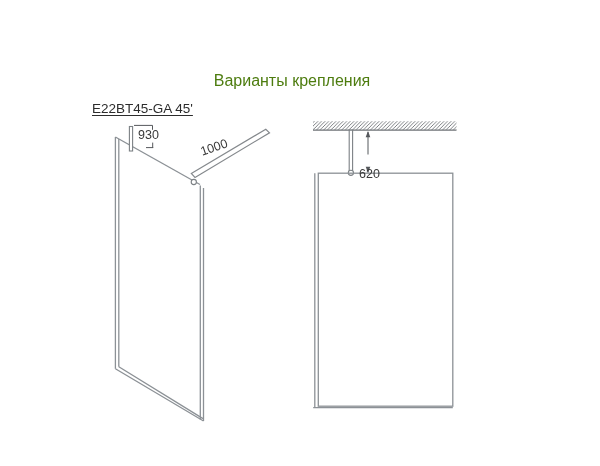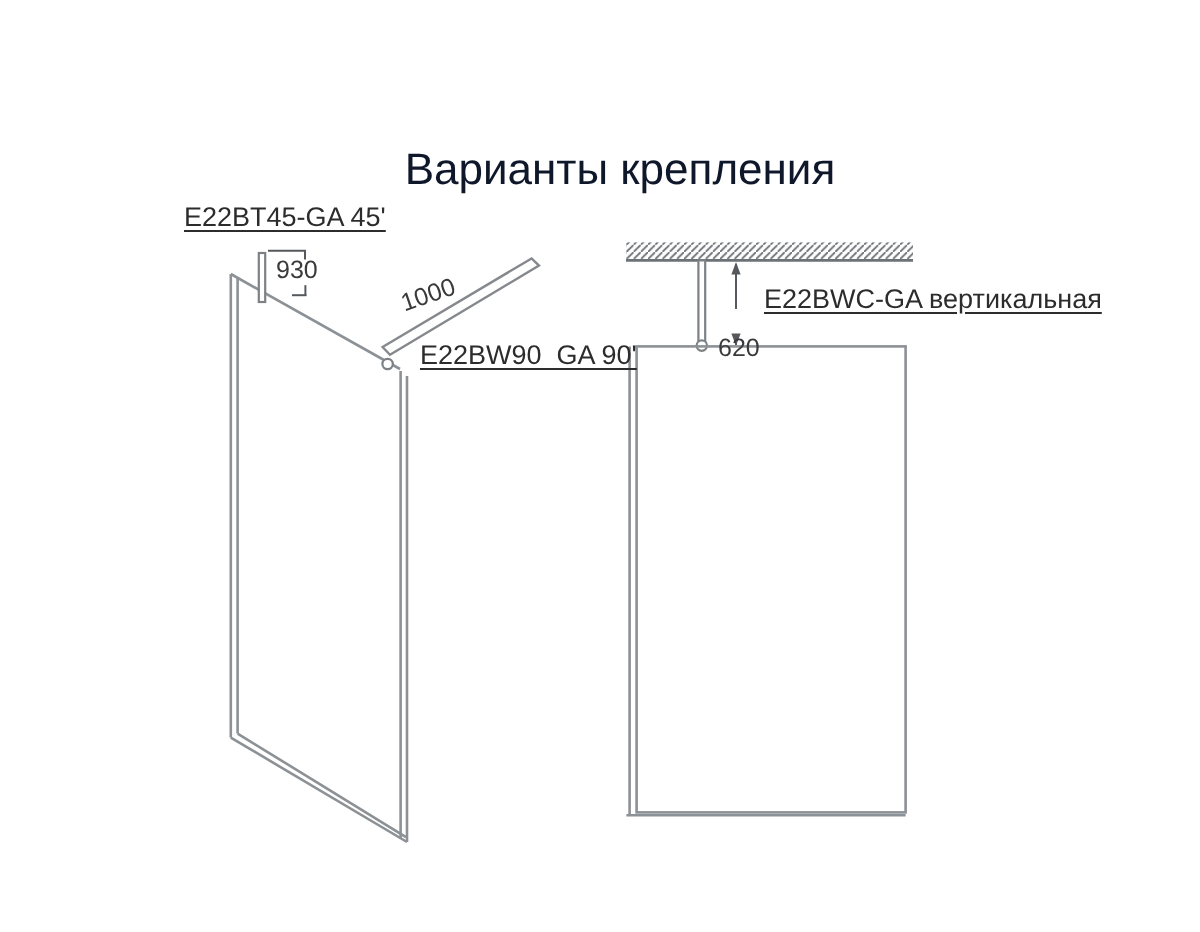--- a/index.html
+++ b/index.html
@@ -9,22 +9,22 @@
   }
   #diagram-svg{position:absolute;left:0;top:0;}
   .lbl{
     position:absolute;color:#2c2c2c;font-size:13.5px;line-height:1.1;
     text-decoration:underline;text-underline-offset:2px;white-space:pre;text-align:center;
   }
   .dim{
     position:absolute;color:#3a3a3a;font-size:12.5px;line-height:1;white-space:pre;
   }
   #page-title{
-    position:absolute;left:310px;top:72px;transform:translateX(-50%);
-    color:#0f172a;font-size:22px;white-space:pre;
+    position:absolute;left:292px;top:72px;transform:translateX(-50%);
+    color:#4d7c0f;font-size:16px;white-space:pre;
   }
   #dim-1000{transform:rotate(-19deg);transform-origin:left center;}
 </style>
 </head>
 <body>
 
 <div id="stage">
 
   <svg id="diagram-svg" width="600" height="466" viewBox="0 0 600 466">
     <defs>
@@ -78,19 +78,17 @@
   </svg>
 
   <div id="page-title">Варианты крепления</div>
 
   <div class="lbl" style="left:92px;top:102px;">E22BT45-GA 45'</div>
 
   <div class="dim" style="left:138px;top:129px;">930</div>
 
   <div class="dim" id="dim-1000" style="left:201px;top:146px;">1000</div>
 
-  <div class="lbl" style="left:210px;top:171px;">E22BW90  GA 90'</div>
 
-  <div class="lbl" style="left:382px;top:143px;">E22BWC-GA вертикальная</div>
 
   <div class="dim" style="left:359px;top:168px;">620</div>
 
 </div>
 
 </body></html>

